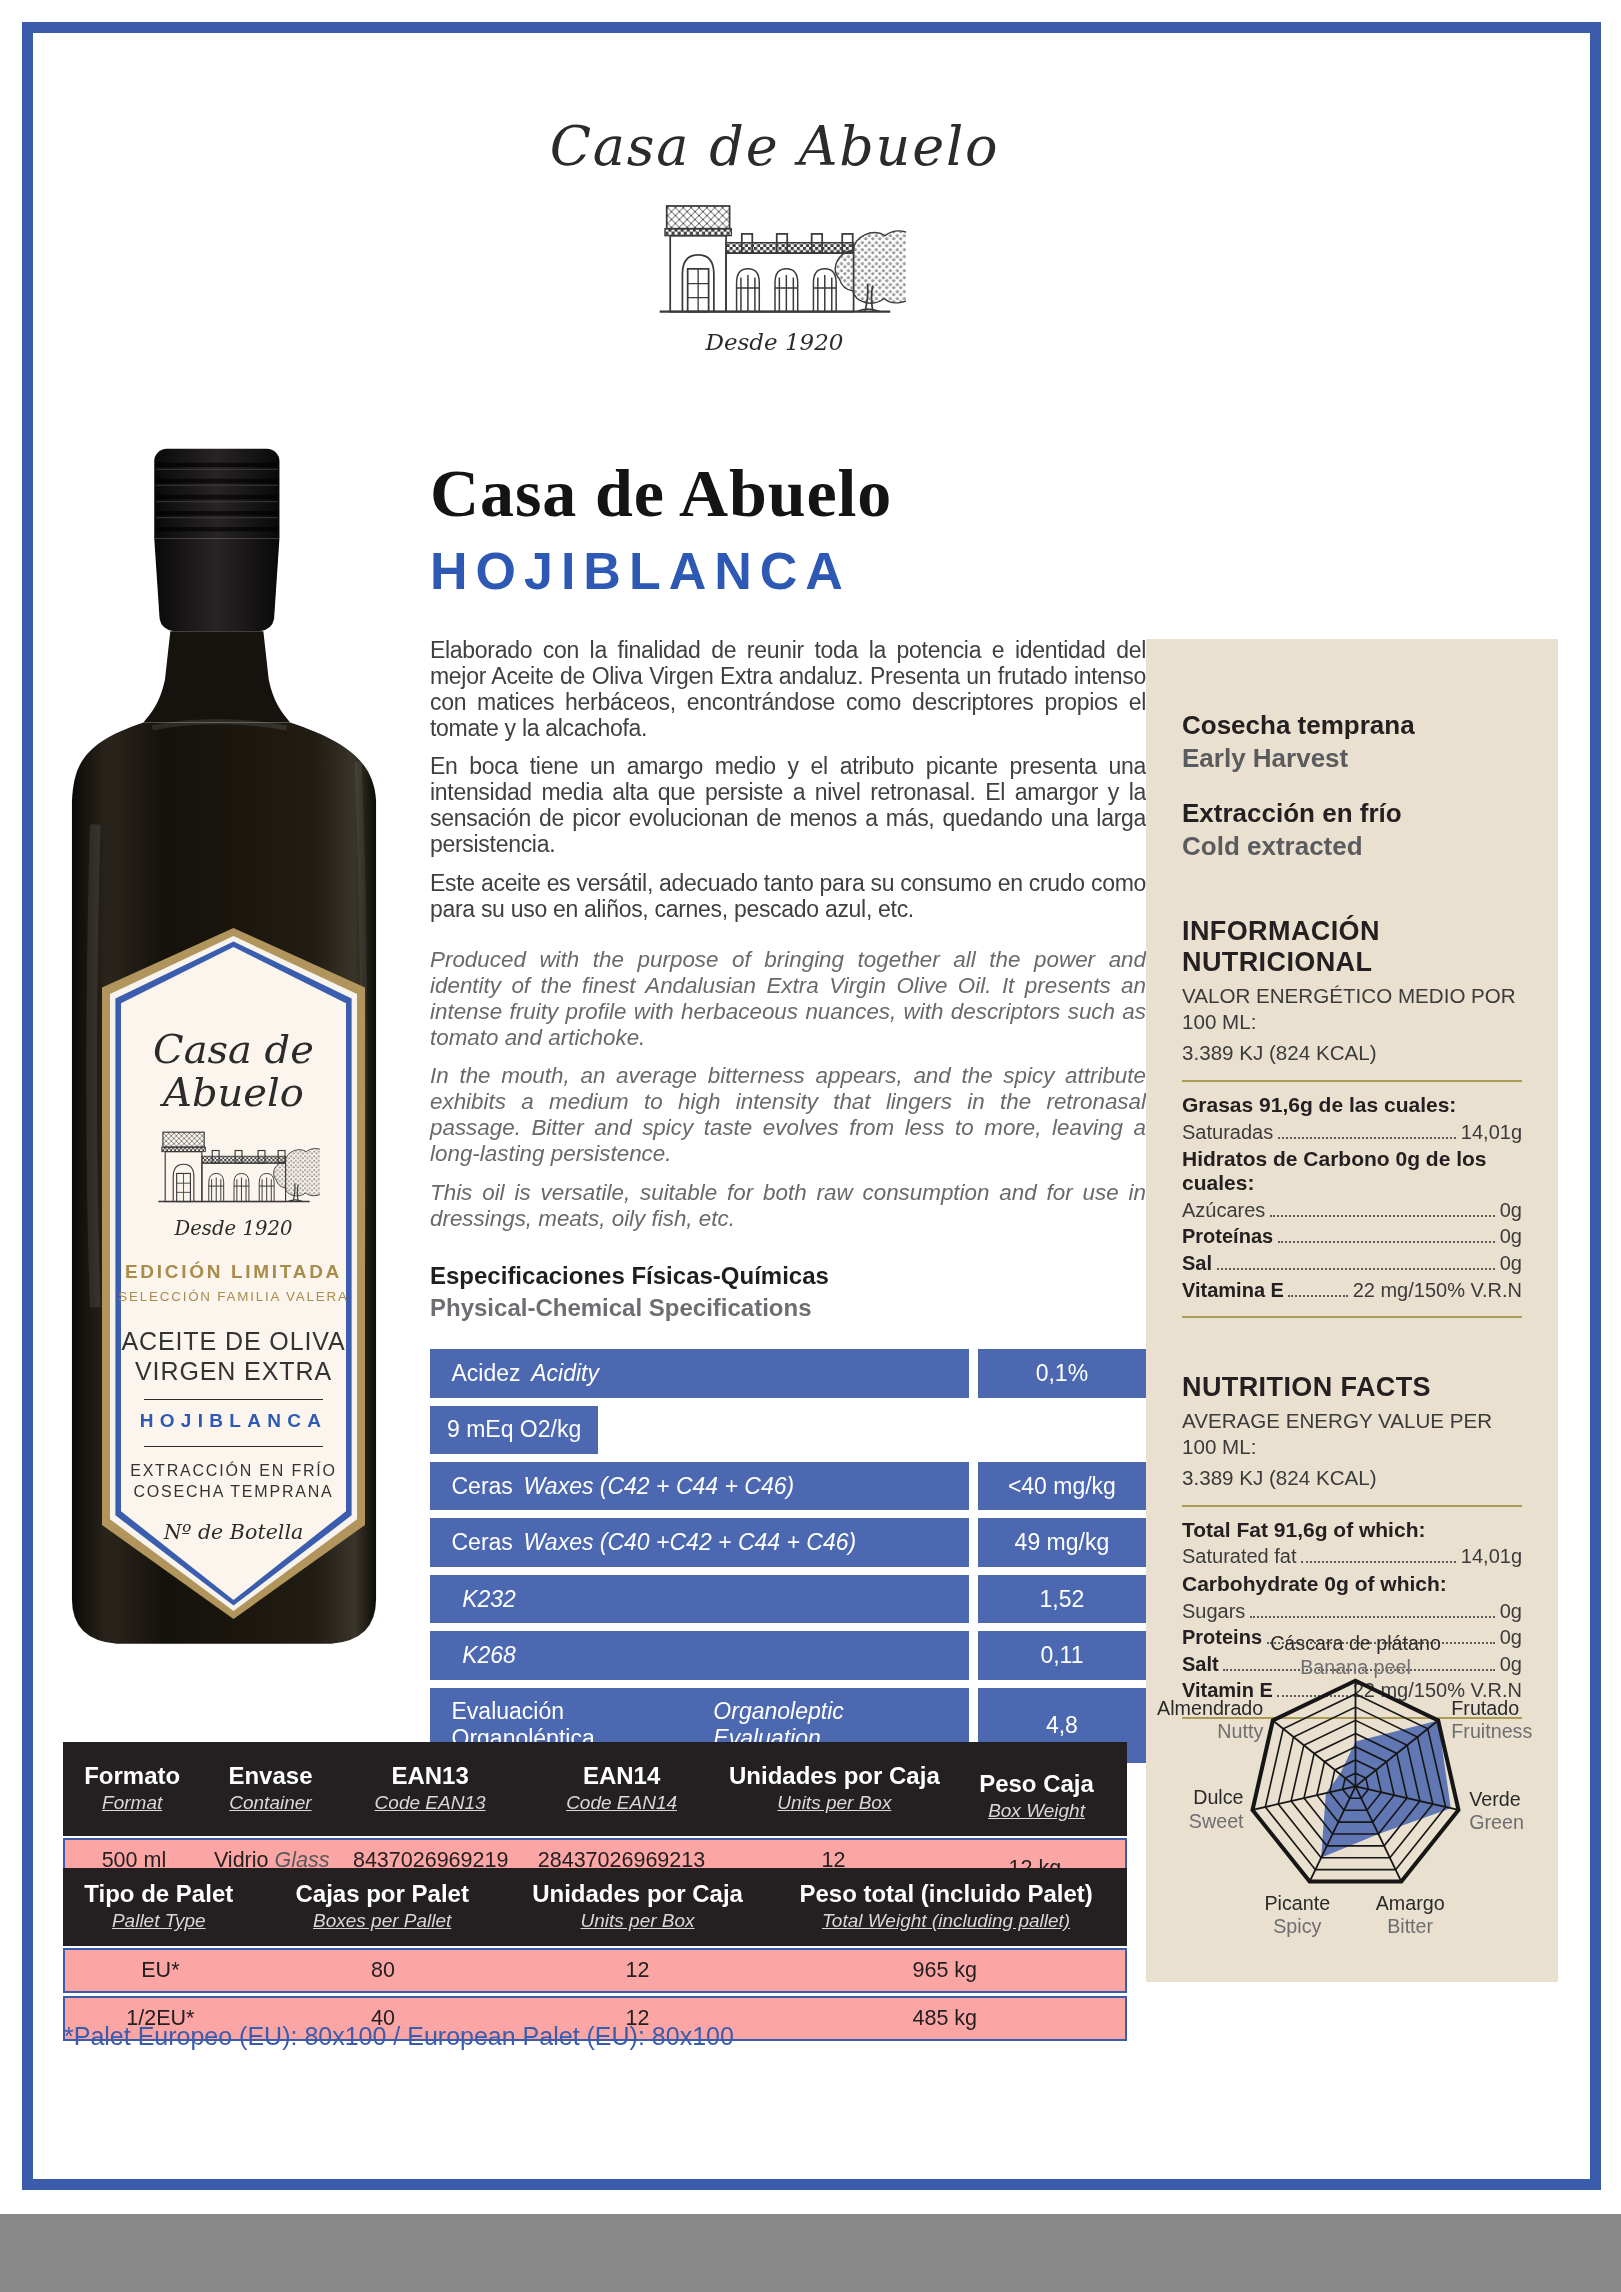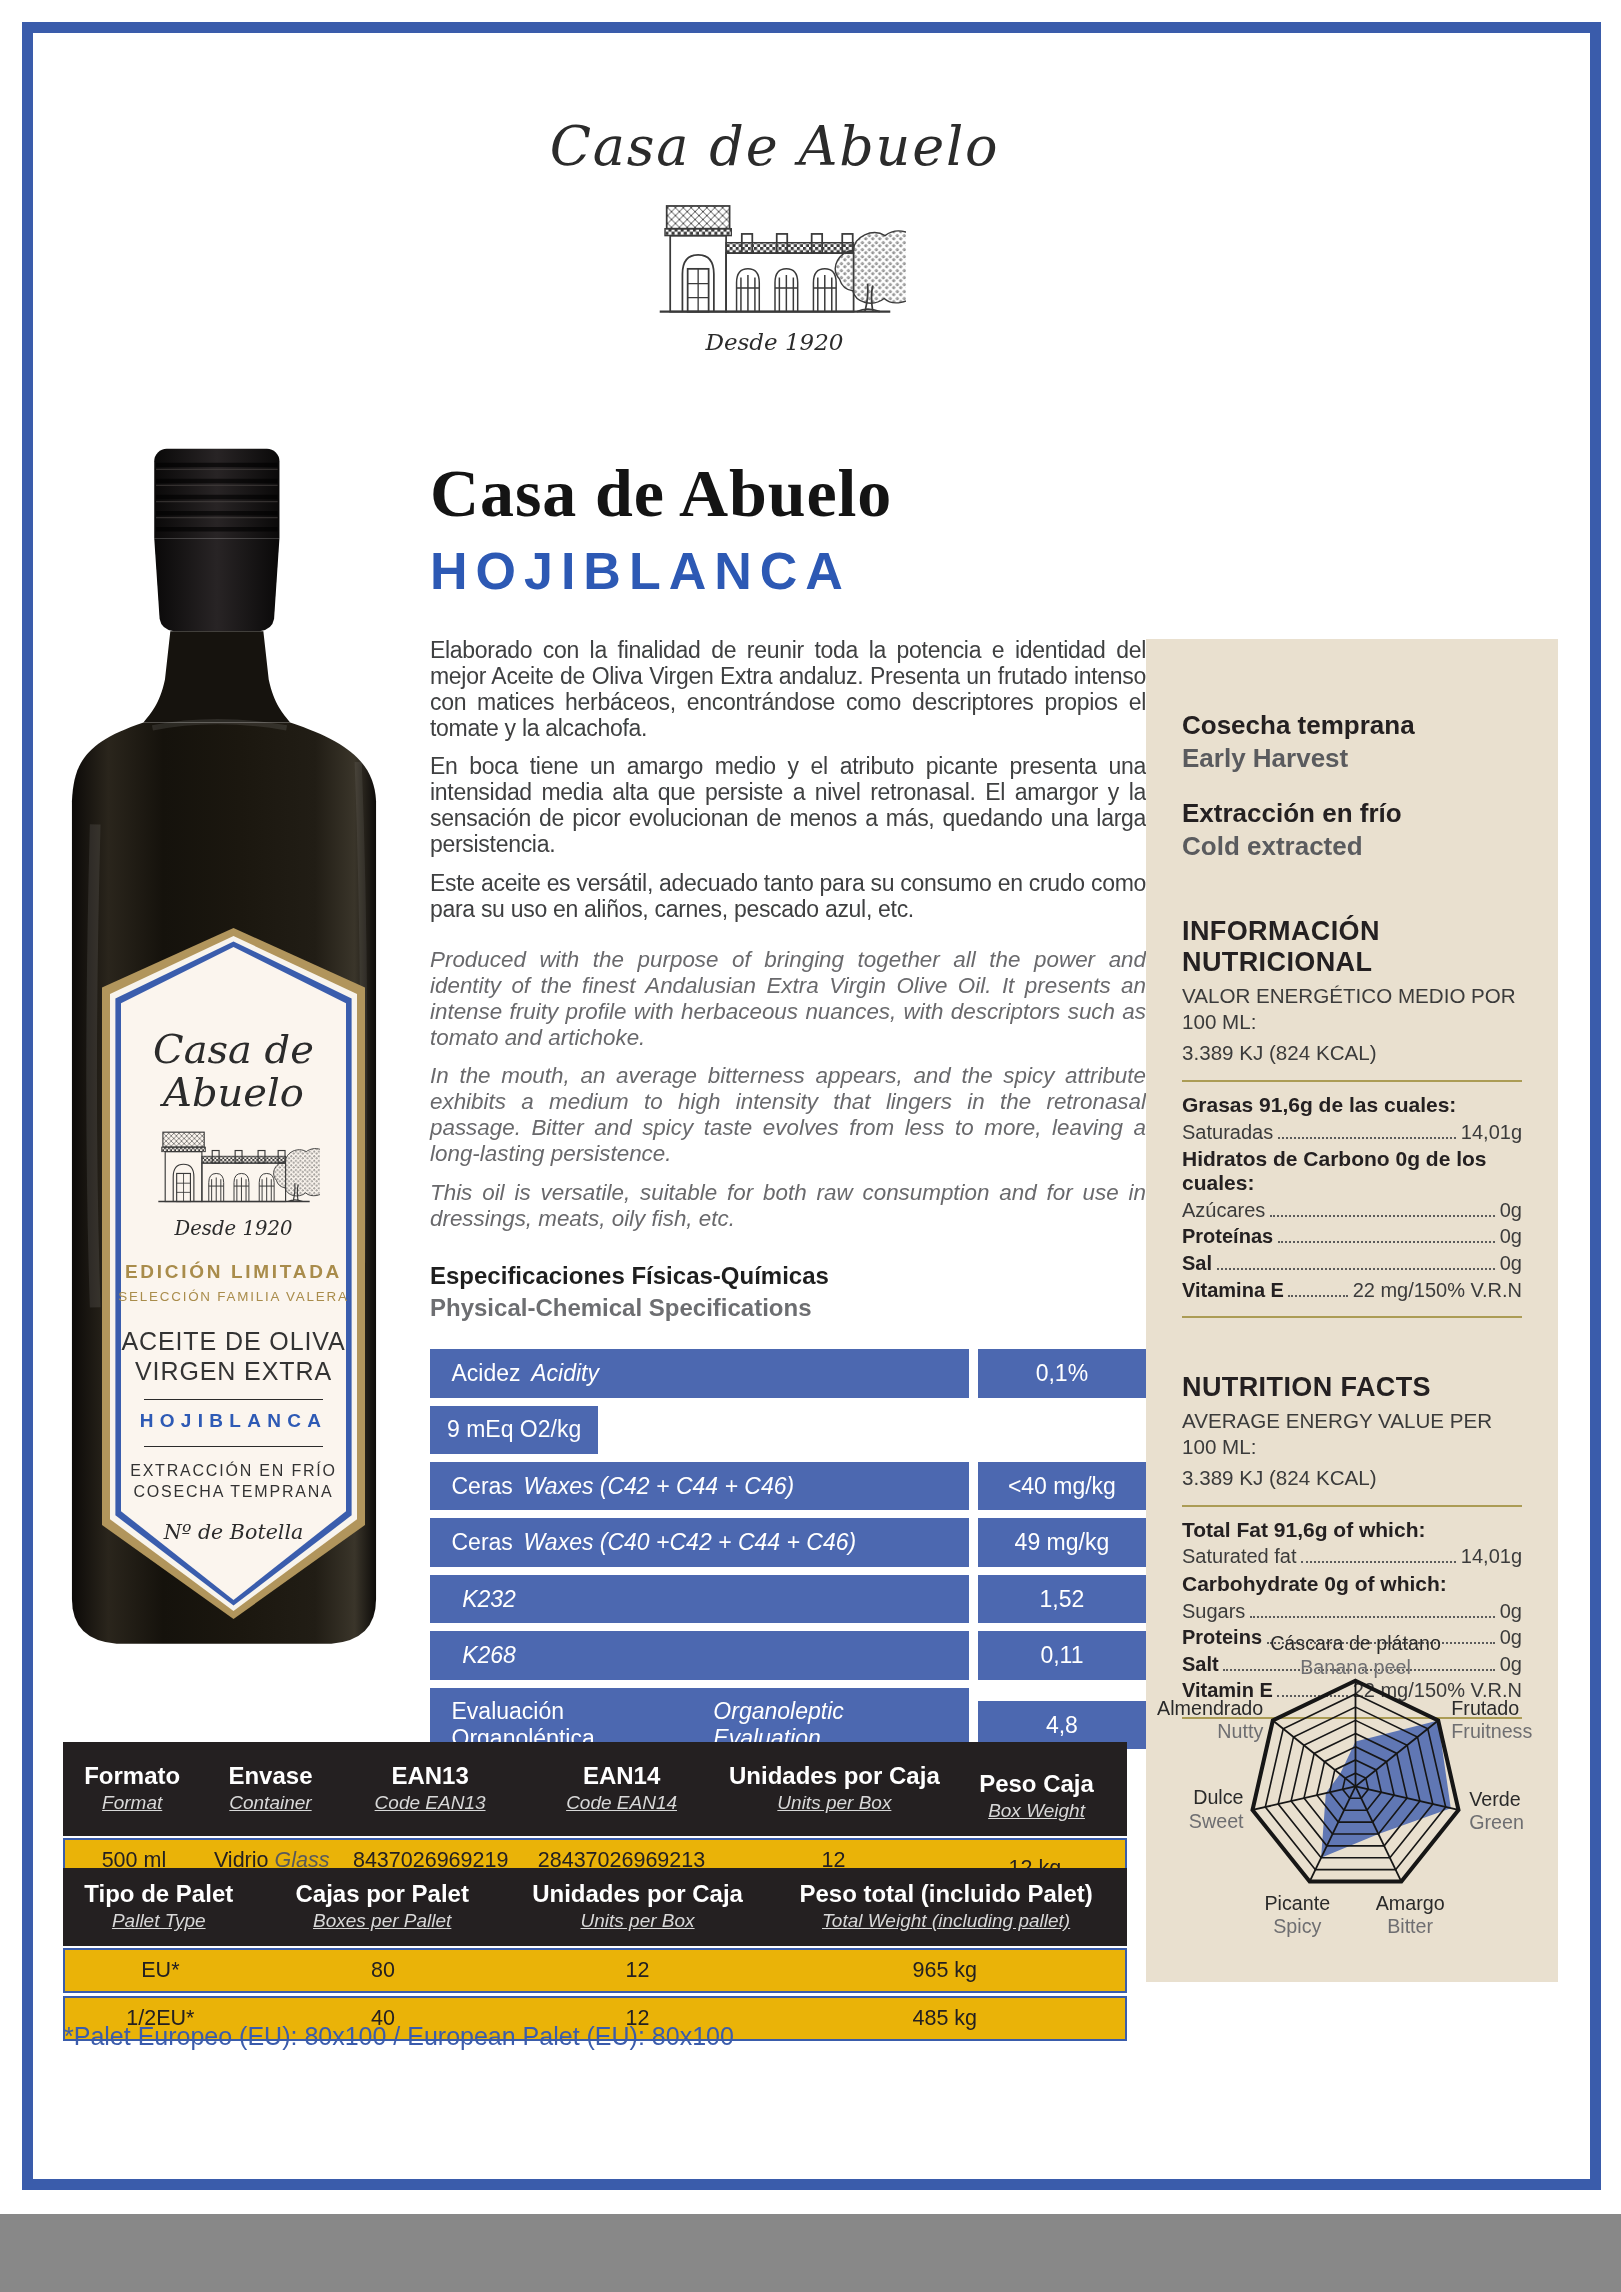--- a/index.html
+++ b/index.html
@@ -38,21 +38,21 @@
   .main h1{font-family:"Liberation Serif",serif;font-weight:bold;font-size:68px;margin:0;line-height:1.02;color:#141414;letter-spacing:0.9px;}
   .main h2{font-size:52px;font-weight:bold;color:#2d59b4;letter-spacing:8px;margin:12.5px 0 0;}
   .desc-es{margin-top:36px;}
   .desc-es p{font-size:23px;line-height:26px;letter-spacing:-0.3px;color:#3f4041;text-align:justify;margin:0 0 12.5px;}
   .desc-en{margin-top:25px;}
   .desc-en p{font-size:22.4px;line-height:26px;color:#69696c;font-style:italic;text-align:justify;margin:0 0 12.5px;}
   .spec-head{margin-top:30px;}
   .spec-head .es{font-size:24px;font-weight:800;color:#1e1e1e;}
   .spec-head .en{font-size:24px;font-weight:bold;color:#6d6e71;margin-top:4.5px;}
   .spec-table{margin-top:27px;}
-  .spec-row{display:flex;gap:9px;margin-bottom:8px;align-items:center;}
+  .spec-row{display:flex;gap:9px;margin-bottom:8px;}
   .spec-row .cell{background:#4c68b0;color:#fff;font-size:23px;display:flex;align-items:center;}
   .spec-row .lbl{flex:1;padding:10.7px 21.5px;}
   .spec-row .lbl .en{font-style:italic;margin-left:10.7px;}
   .spec-row .lbl .en:first-child{margin-left:0;}
   .spec-row .val{width:161px;justify-content:center;padding:10.7px 3.6px;text-align:center;}
 
   
   .sidebar{position:absolute;left:1146px;top:639px;width:412px;height:1343px;background:#e9e0cf;
            box-sizing:border-box;padding:70px 36px 0;}
   .feature{margin-bottom:23px;}
@@ -75,21 +75,21 @@
   .radar .en{fill:#6e6e71;}
 
   
   .btable{position:absolute;left:63px;width:1064px;}
   .t1{top:1742px;}
   .t2{top:1868px;}
   .bhead{background:#242021;color:#fff;display:flex;align-items:center;padding:11.6px 0 13.4px;}
   .bhead .col{text-align:center;}
   .bhead .h-es{font-weight:bold;font-size:24px;}
   .bhead .h-en{font-style:italic;font-size:19px;color:#d8d8d8;margin-top:2.7px;text-decoration:underline;}
-  .brow{display:flex;align-items:center;border:2.7px solid #3a5cab;background:#eab308;height:41px;margin-top:2.7px;}
+  .brow{display:flex;align-items:center;border:2.7px solid #3a5cab;background:#fca5a5;height:41px;margin-top:2.7px;}
   .brow .col{text-align:center;font-size:21.5px;color:#242021;}
   .brow .it{font-style:italic;color:#58595b;}
   .t1 .c0{width:13%;} .t1 .c1{width:13%;} .t1 .c2{width:17%;} .t1 .c3{width:19%;} .t1 .c4{width:21%;} .t1 .c5{width:17%;margin-top:16px;}
   .t2 .c0{width:18%;} .t2 .c1{width:24%;} .t2 .c2{width:24%;} .t2 .c3{width:34%;}
   .footnote{position:absolute;left:64px;top:2022px;font-size:25px;color:#3b5cab;}
 
   .hidden-defs{position:absolute;width:0;height:0;overflow:hidden;}
 </style>
 </head>
 <body>

